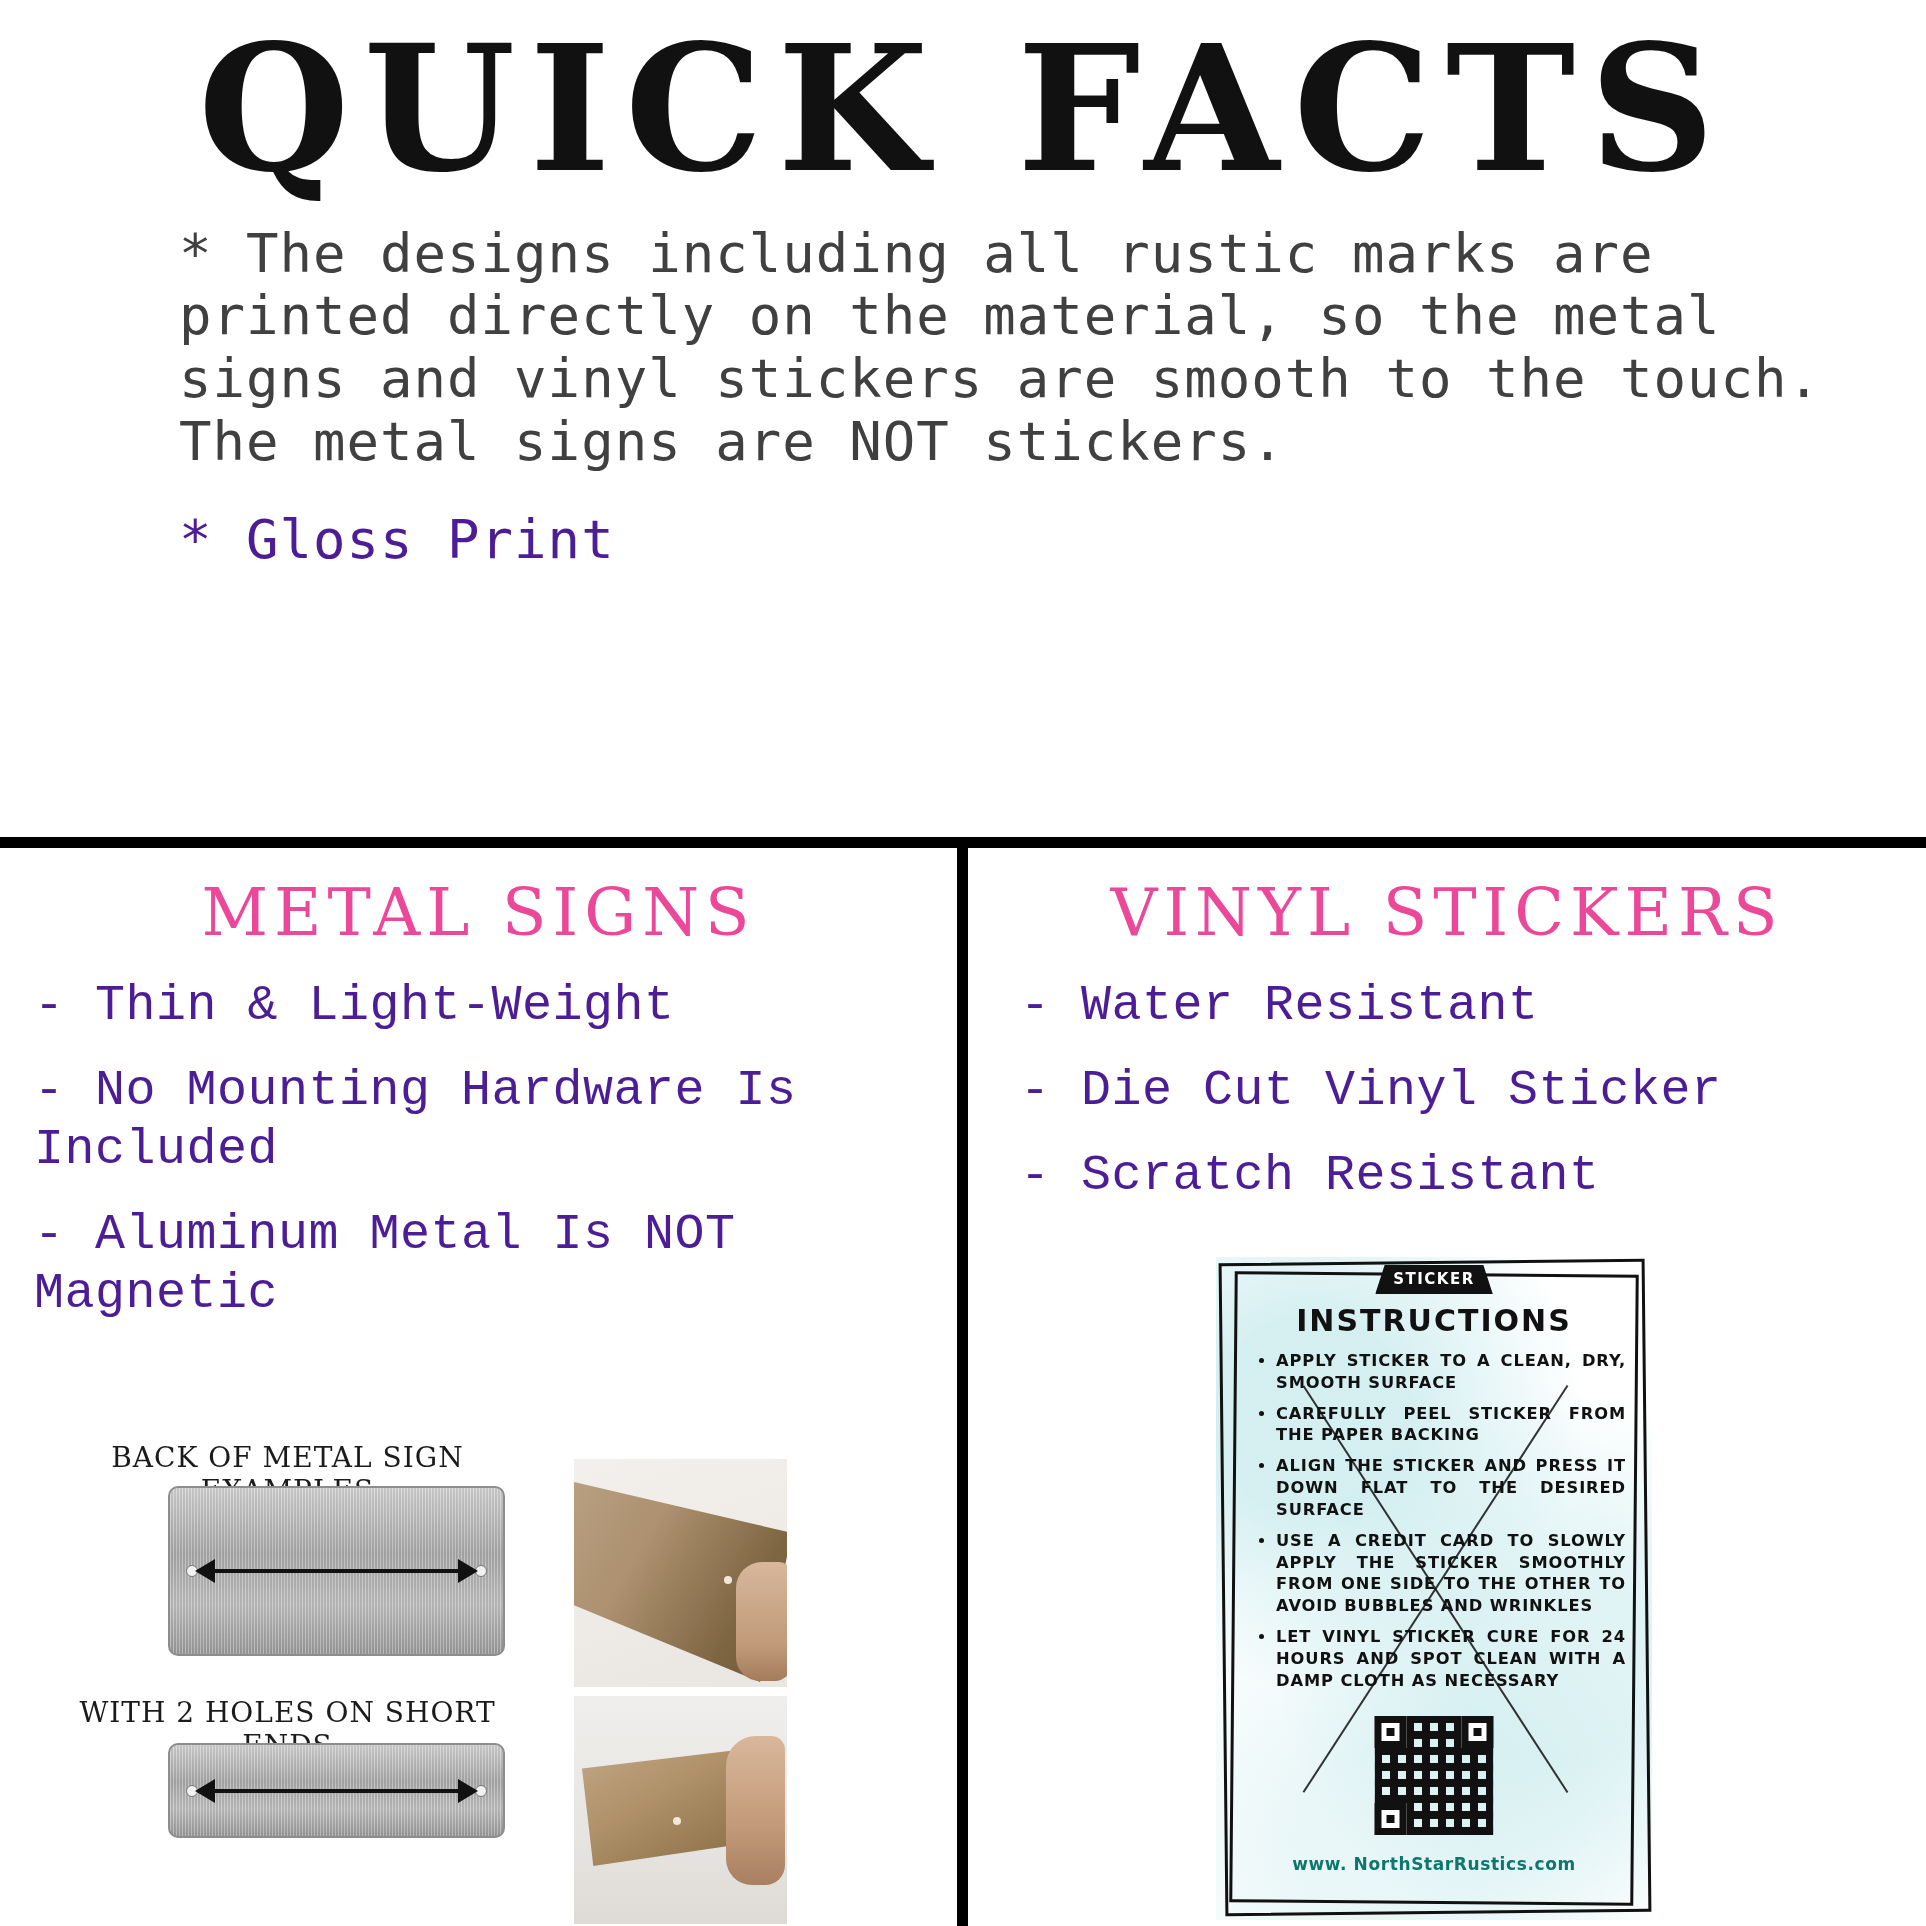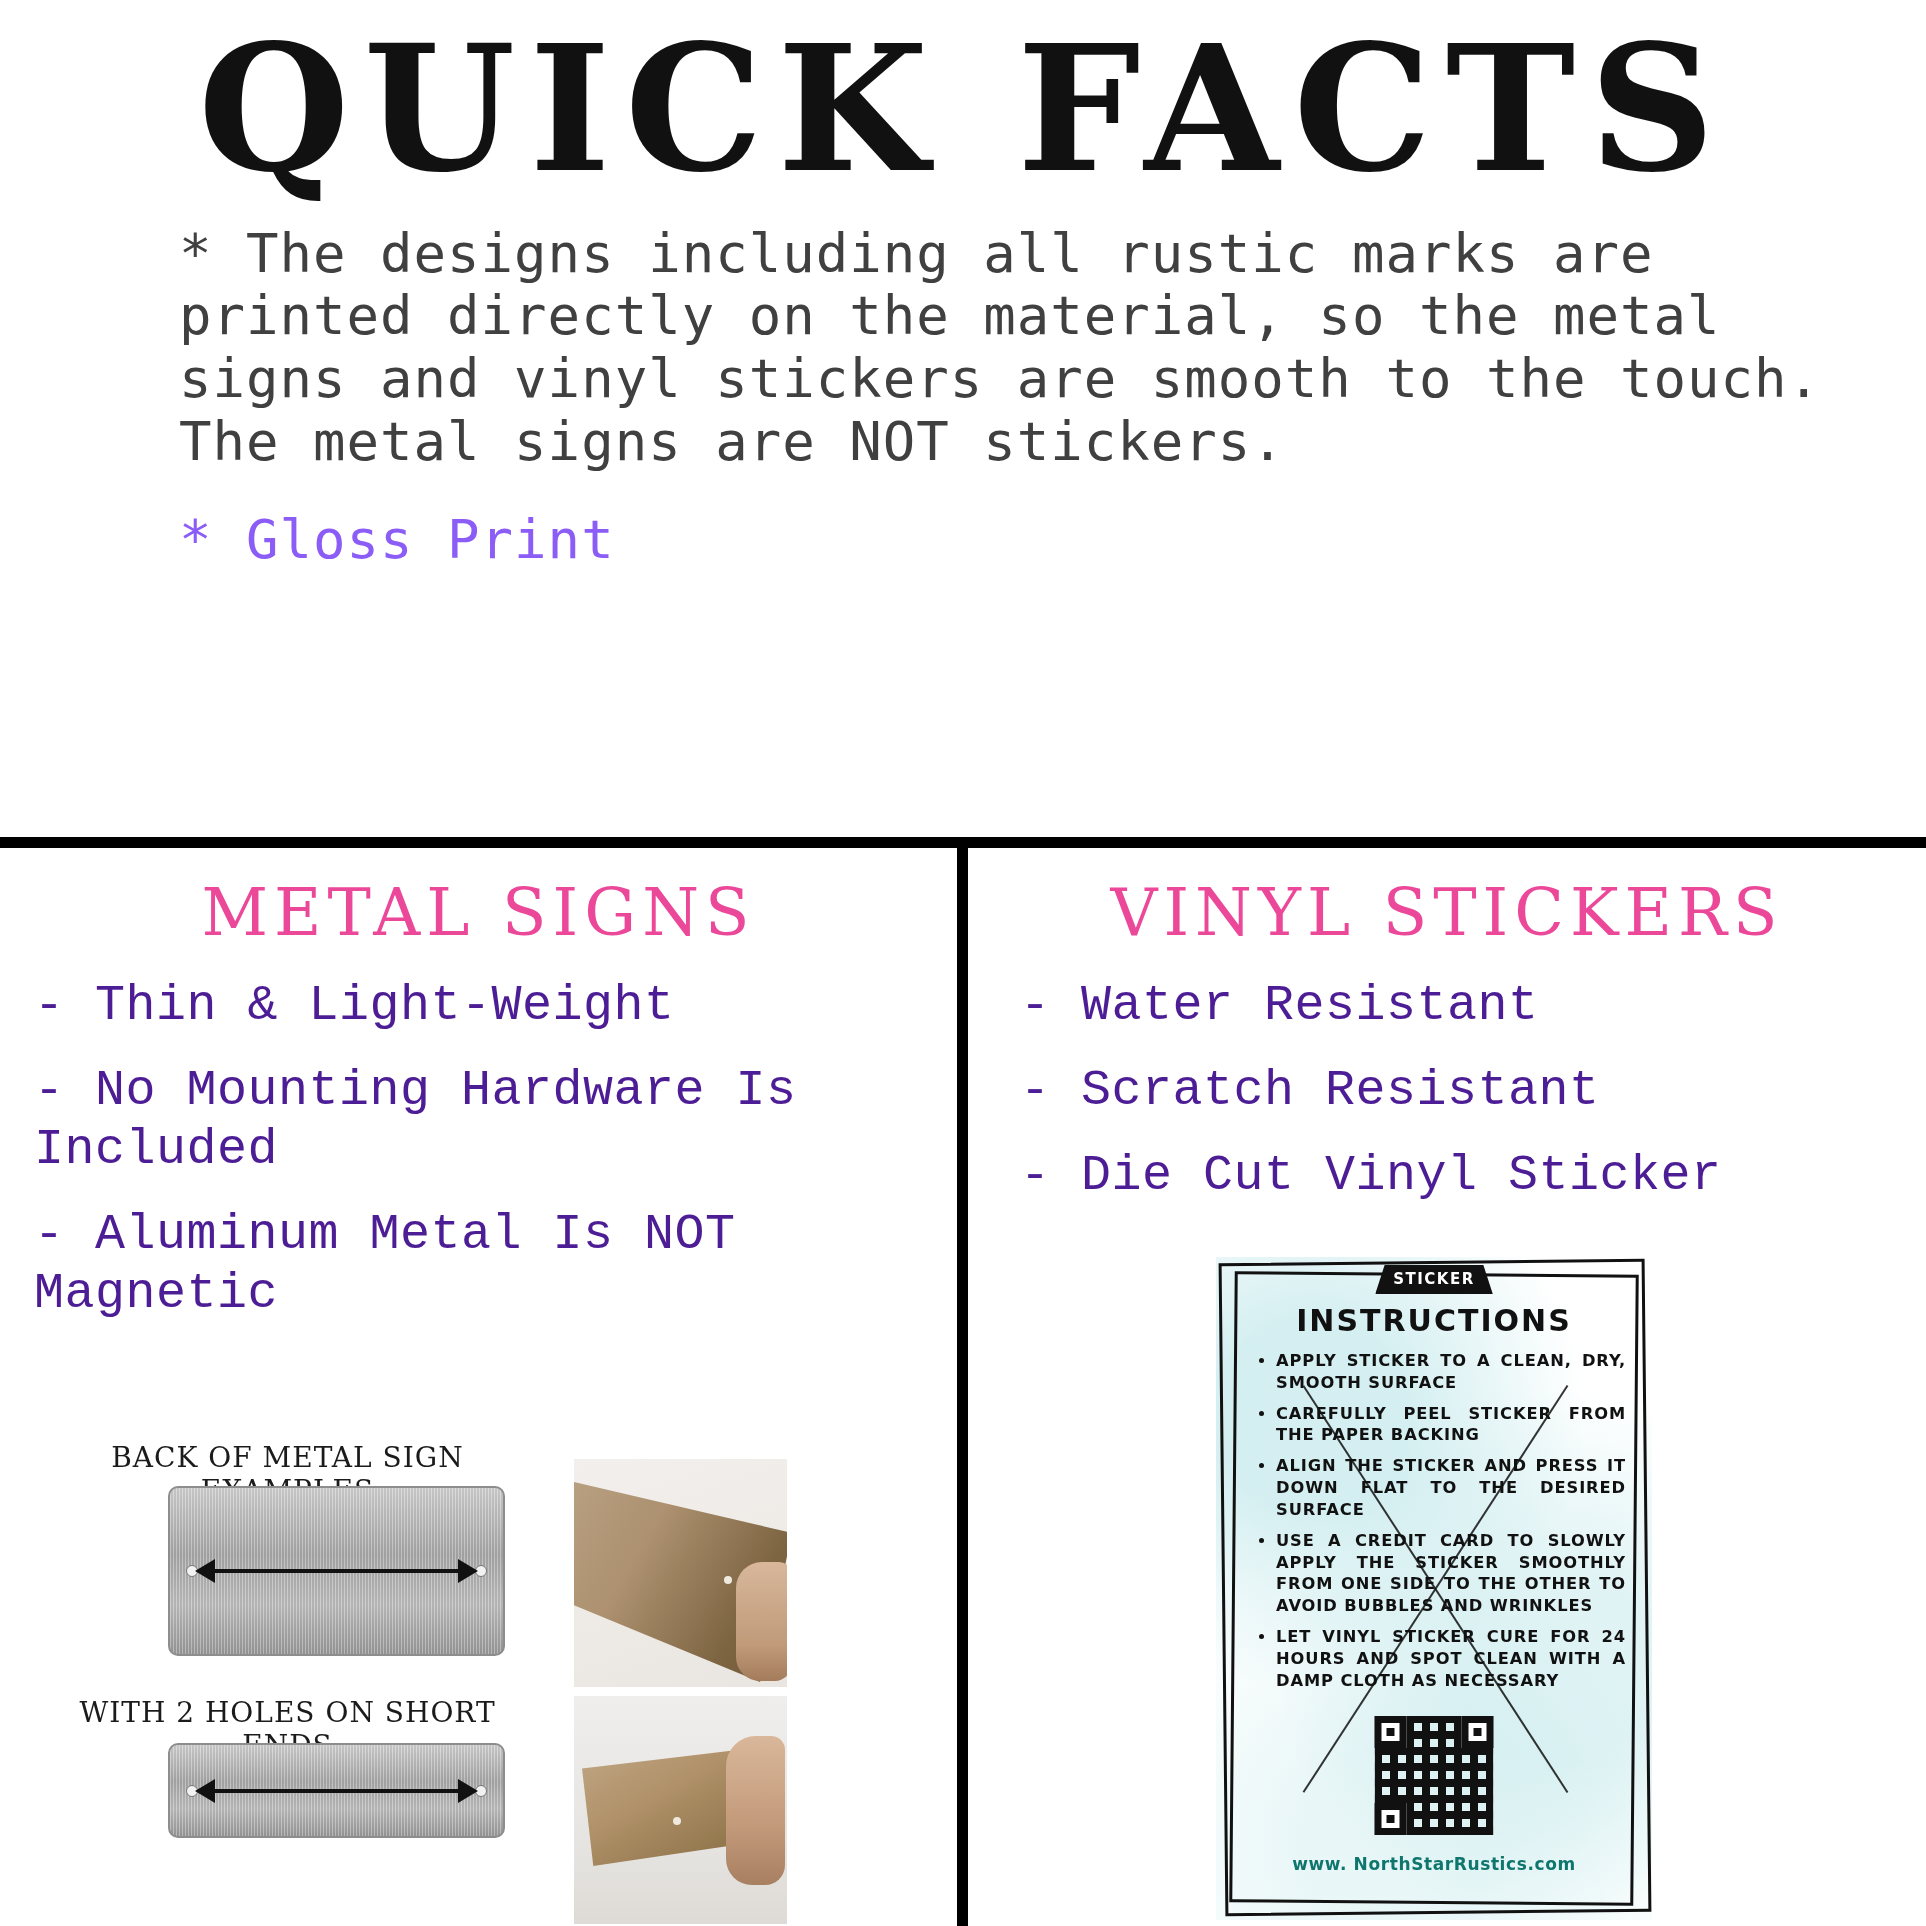--- a/index.html
+++ b/index.html
@@ -43,21 +43,21 @@
     letter-spacing: 1px;
     color: #404040;
     margin: 22px 0 0 139px;
     max-width: 1683px;
   }
   .fact-line {
     font-family: "DejaVu Sans Mono", monospace;
     font-size: 54px;
     line-height: 1.16;
     letter-spacing: 1px;
-    color: #8b5cf6;
+    color: #4c1d95;
     margin: 36px 0 0 139px;
   }
 
   
   .h-divider {
     position: absolute;
     left: 0; top: 837px;
     width: 1927px; height: 11px;
     background: #000;
   }
@@ -362,22 +362,22 @@
         <div class="sheet"></div>
         <div class="dot"></div>
         <div class="hand"></div>
       </div>
     </div>
   </div>
 
   <div class="col col-right">
     <h2 class="col-title">VINYL STICKERS</h2>
     <p class="bullet">- Water Resistant</p>
+    <p class="bullet">- Die Cut Vinyl Sticker</p>
     <p class="bullet">- Scratch Resistant</p>
-    <p class="bullet">- Die Cut Vinyl Sticker</p>
 
     <div class="card">
       <div class="card-bg"></div>
       <div class="card-x"></div>
       <div class="card-frame-outer"></div>
       <div class="card-frame-inner"></div>
 
       <div class="sticker-tab">STICKER</div>
       <div class="card-head">INSTRUCTIONS</div>
 

